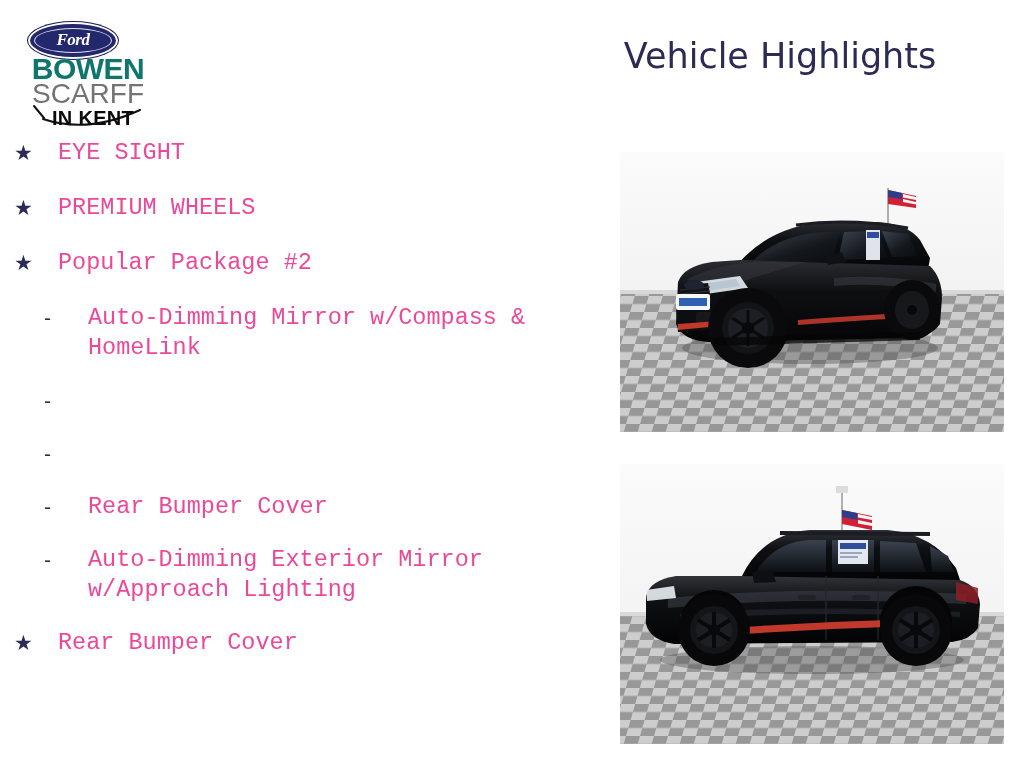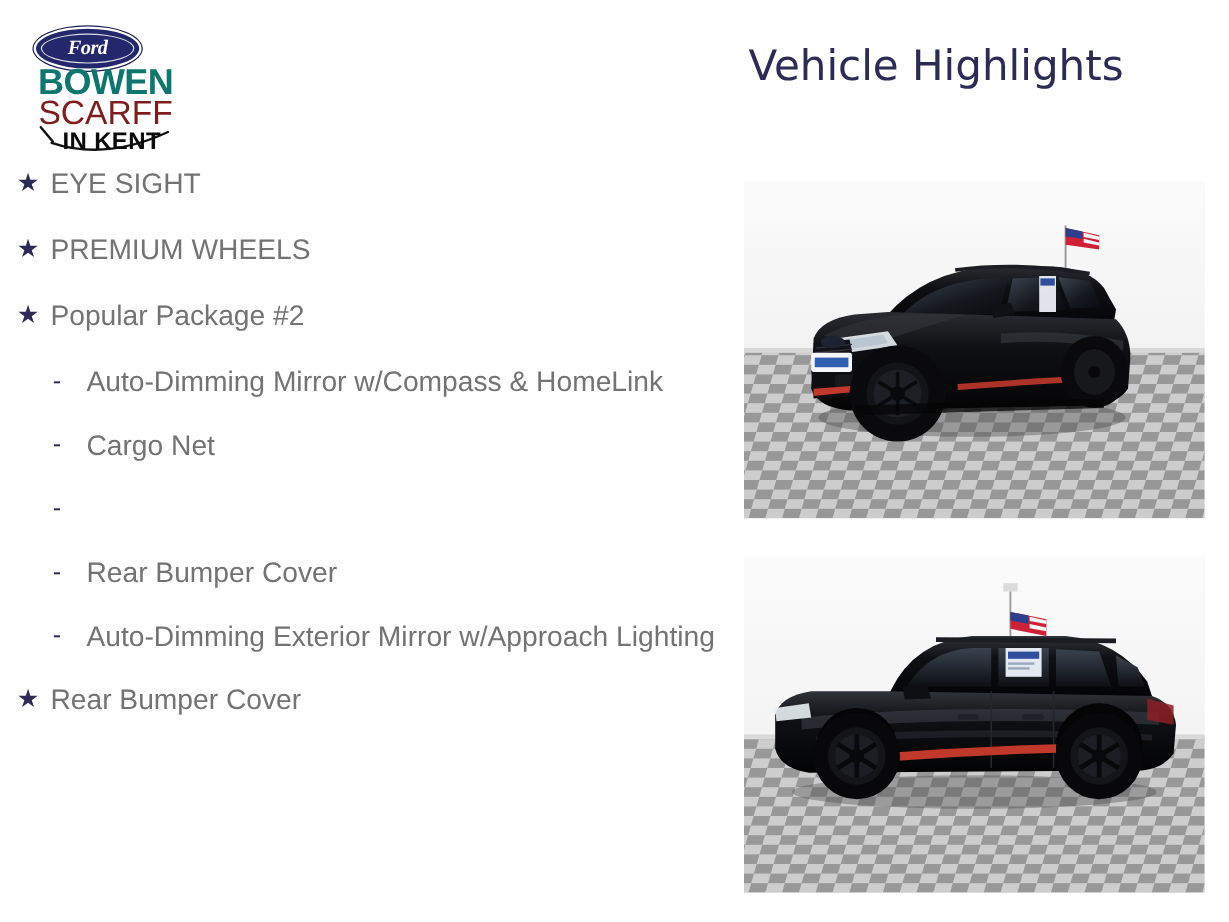--- a/index.html
+++ b/index.html
@@ -81,21 +81,21 @@
   .dealer-name-2 {
     position: absolute;
     left: 6px;
     top: 64px;
     width: 148px;
     text-align: center;
     font-family: "Liberation Sans", "DejaVu Sans", sans-serif;
     font-weight: normal;
     font-size: 28px;
     line-height: 1;
-    color: #7f1d1d;
+    color: #737373;
     letter-spacing: 0px;
   }
   .dealer-city {
     position: absolute;
     left: 44px;
     top: 92px;
     font-family: "Liberation Sans", "DejaVu Sans", sans-serif;
     font-weight: bold;
     font-size: 20px;
     line-height: 1;
@@ -151,25 +151,26 @@
   .hl-bullet {
     flex: 0 0 auto;
     width: 28px;
     font-size: 21px;
     line-height: 30px;
     color: #2b2b55;
     text-align: left;
   }
   .hl-text {
     flex: 1 1 auto;
-    font-family: Liberation Sans, sans-serif;
+    font-family: Liberation Mono, monospace;
     font-size: 23px;
     line-height: 30px;
-    color: #737373;
+    color: #ec4899;
     letter-spacing: 0px;
+    margin-left: 16px;
   }
   .hl-row.level-0 .hl-text {
     font-size: 23.5px;
   }
   .hl-row.level-1 .hl-text {
     font-size: 23.5px;
     max-width: 528px;
   }
 
   
@@ -230,21 +231,20 @@
       <div class="hl-row level-0">
         <span class="hl-bullet">★</span>
         <span class="hl-text">Popular Package #2</span>
       </div>
       <div class="hl-row level-1">
         <span class="hl-bullet">-</span>
         <span class="hl-text">Auto-Dimming Mirror w/Compass &amp; HomeLink</span>
       </div>
       <div class="hl-row level-1">
         <span class="hl-bullet">-</span>
-        <span class="hl-text">Cargo Net</span>
       </div>
       <div class="hl-row level-1">
         <span class="hl-bullet">-</span>
       </div>
       <div class="hl-row level-1">
         <span class="hl-bullet">-</span>
         <span class="hl-text">Rear Bumper Cover</span>
       </div>
       <div class="hl-row level-1">
         <span class="hl-bullet">-</span>

